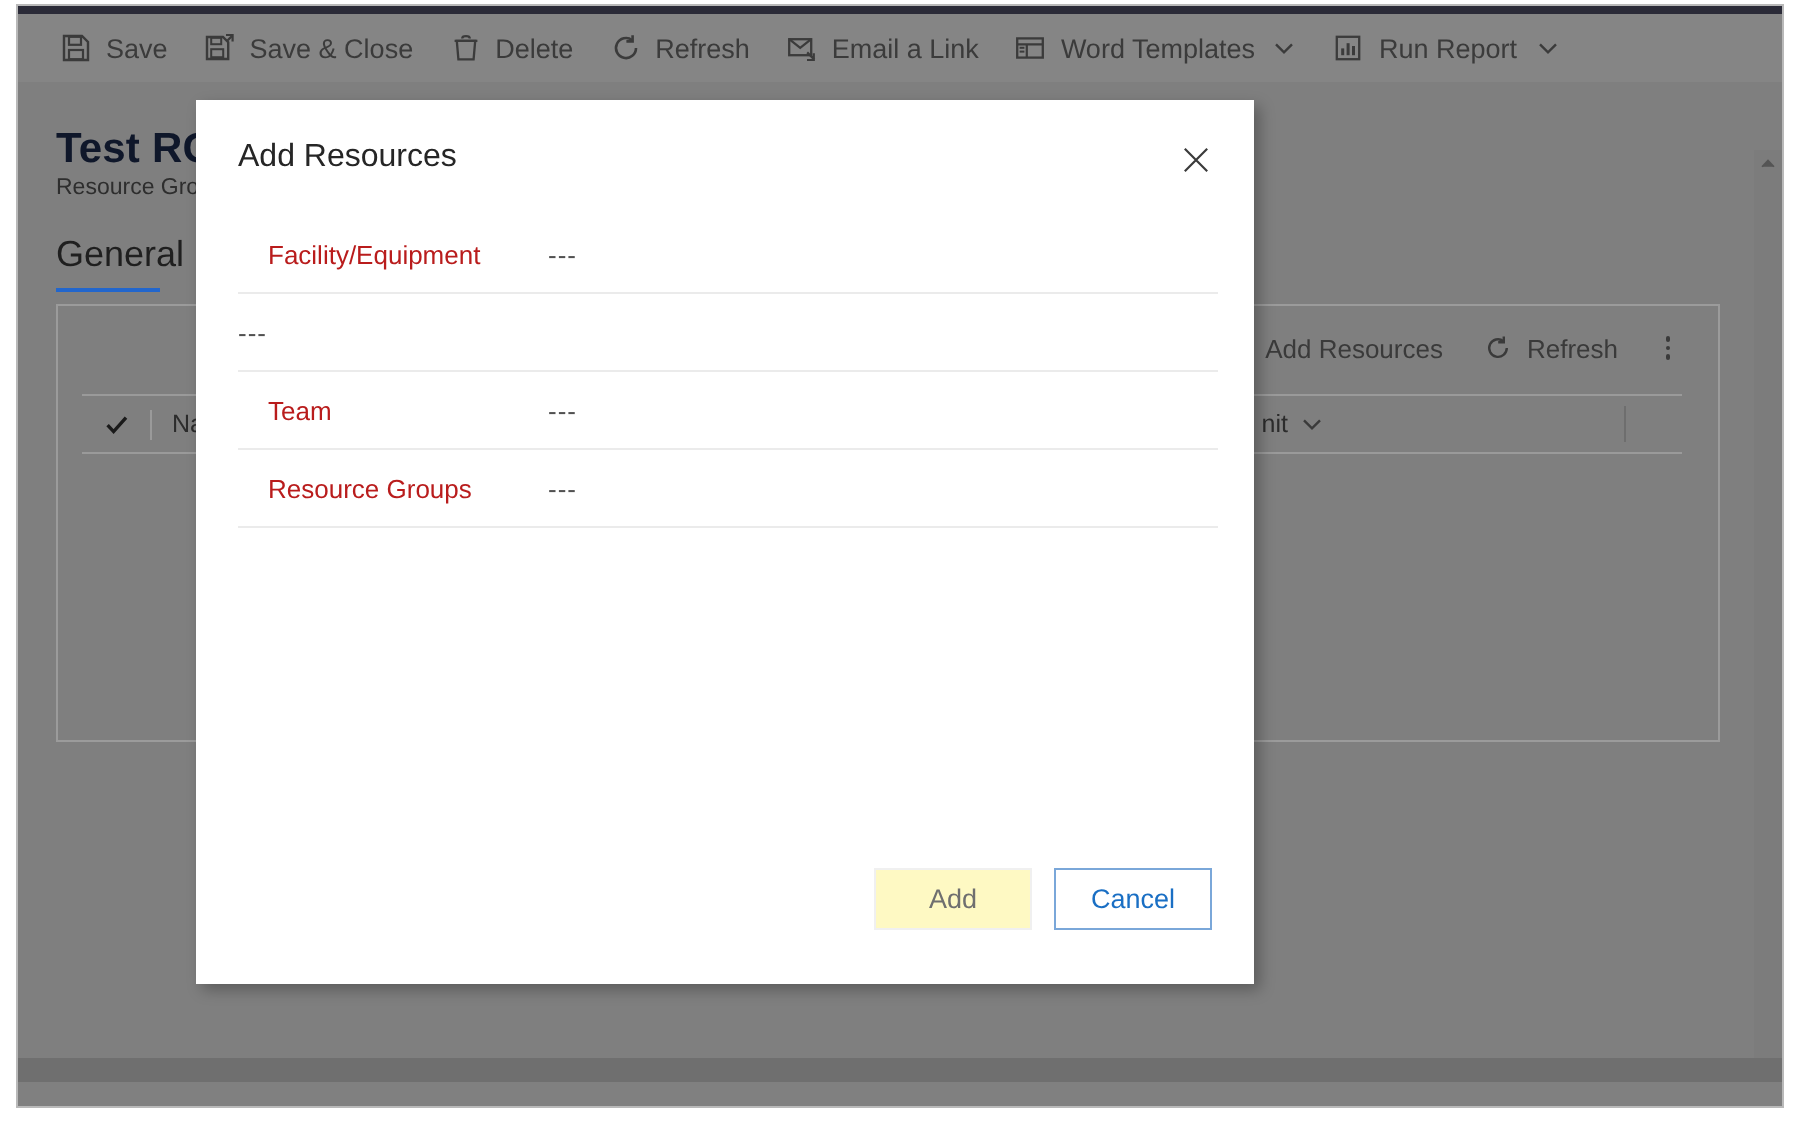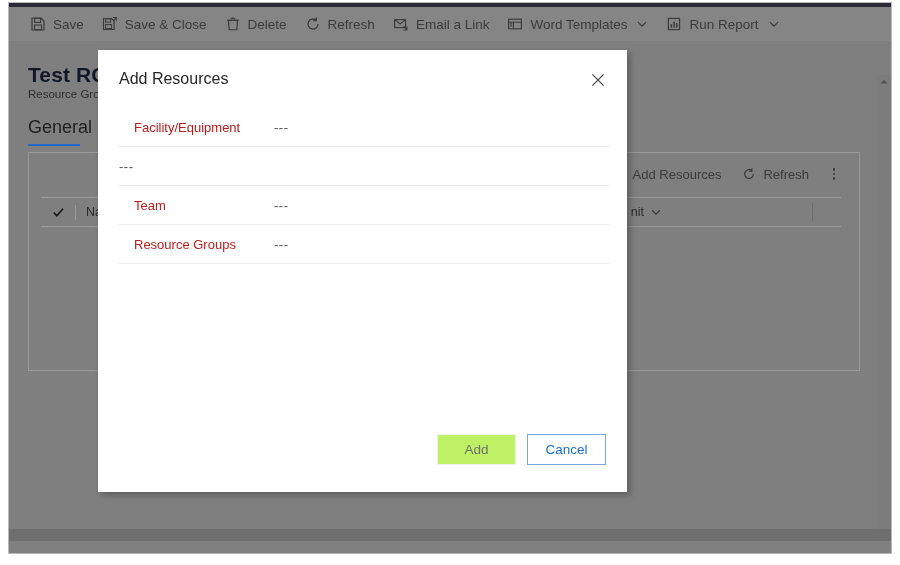--- a/index.html
+++ b/index.html
@@ -294,21 +294,21 @@
     font-size: 13.5px;
     font-family: "Liberation Sans", sans-serif;
     display: inline-flex;
     align-items: center;
     justify-content: center;
     box-sizing: border-box;
     margin-left: 11px;
     padding: 0 14px;
   }
   .dlg-btn.primary-disabled {
-    background: #bef264;
+    background: #fef9c3;
     color: #6f6f6f;
     border: 1px solid #f0f0f0;
   }
   .dlg-btn.secondary {
     background: #ffffff;
     color: #1a6fc4;
     border: 1px solid #7aa7d9;
     outline: 1px solid #ffffff;
   }
 </style>

